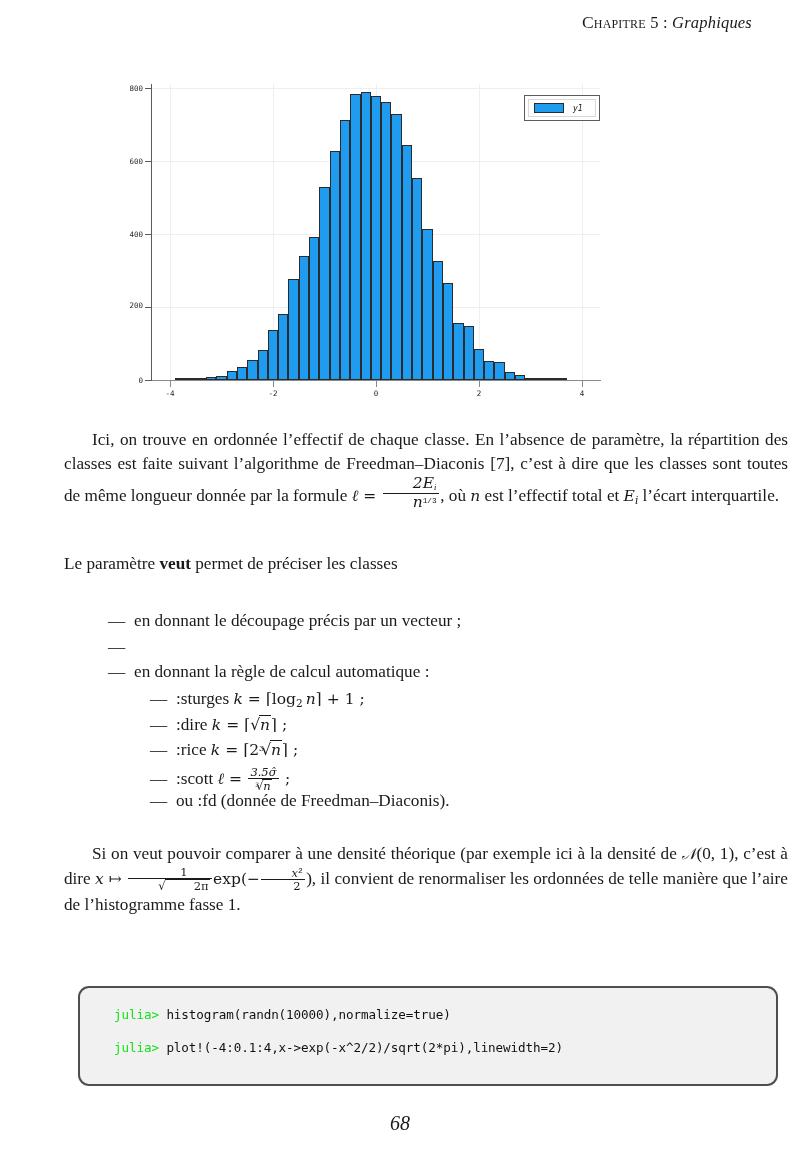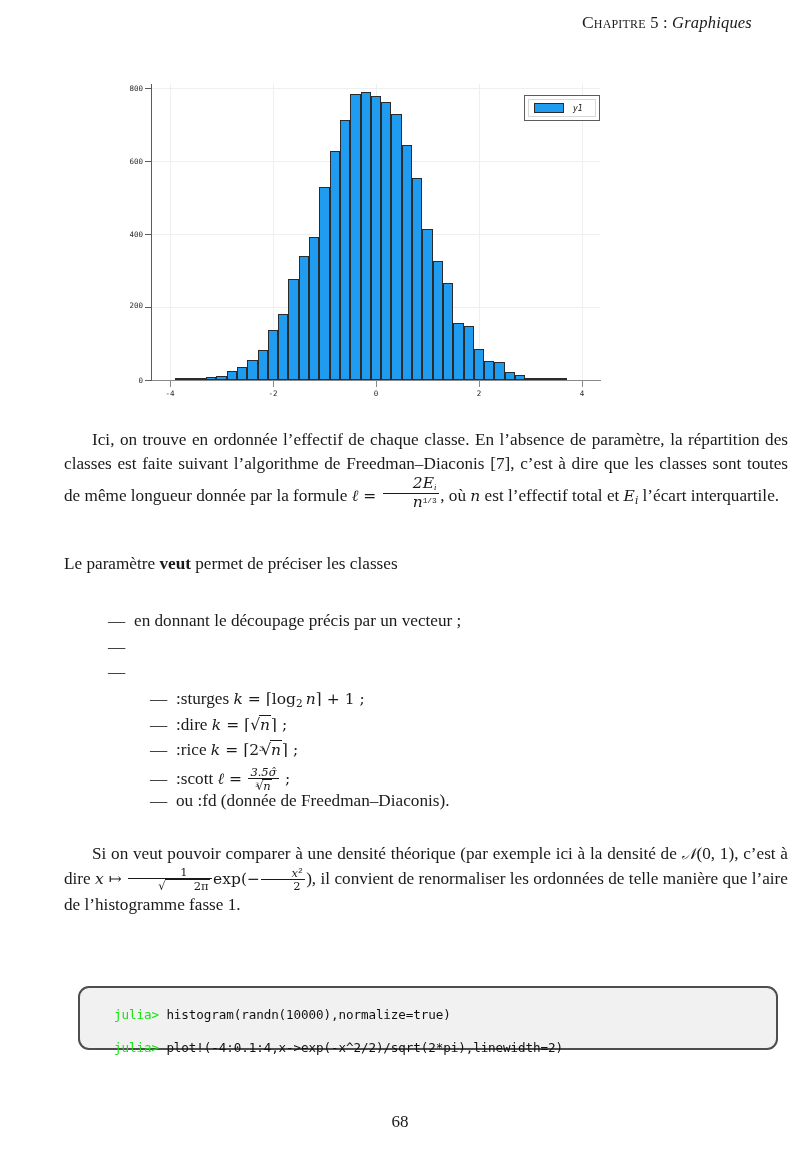--- a/index.html
+++ b/index.html
@@ -246,21 +246,21 @@
     vertical-align: 0.45em;
     margin-right: -3px;
   }
 
   
   .codebox {
     position: absolute;
     left: 78px;
     top: 986px;
     width: 700px;
-    height: 64px;
+    height: 100px;
     background: #f1f1f1;
     border: 2.5px solid #4e4e4e;
     border-radius: 11px;
     box-sizing: border-box;
   }
   .code-line {
     position: absolute;
     left: 34px;
     font-family: "DejaVu Sans Mono", monospace;
     font-size: 12.6px;
@@ -272,21 +272,22 @@
   .code-line.c2 { top: 52px; }
   .prompt { color: #14e214; }
 
   
   .page-number {
     position: absolute;
     left: 0;
     right: 0;
     top: 1112px;
     text-align: center;
-    font-size: 17px;
+    font-size: 20px;
+    font-style: italic;
   }
 </style>
 </head>
 <body>
 
 <div class="running-head">
   <span class="smallcaps">Chapitre</span>
   <span>5</span>
   <span>:</span>
   <span class="rh-italic">Graphiques</span>
@@ -392,20 +393,21 @@
 <div class="list l1">
   <div class="li">
     <span class="li-dash">—</span>
     <span>en donnant le découpage précis par un vecteur ;</span>
   </div>
   <div class="li">
     <span class="li-dash">—</span>
   </div>
   <div class="li">
     <span class="li-dash">—</span>
+    <span>en donnant la règle de calcul automatique :</span>
   </div>
 </div>
 
 <div class="sublist">
 
   <div class="sub-li">
     <span class="li-dash">—</span>
     <span>:sturges</span>&nbsp;<span class="math"><span>k</span> <span class="mathup">=</span> <span class="mathup">⌈</span><span class="mathup">log</span><span class="sub mathup">2</span> <span>n</span><span class="mathup">⌉</span> <span class="mathup">+ 1 ;</span></span>
   </div>
 

